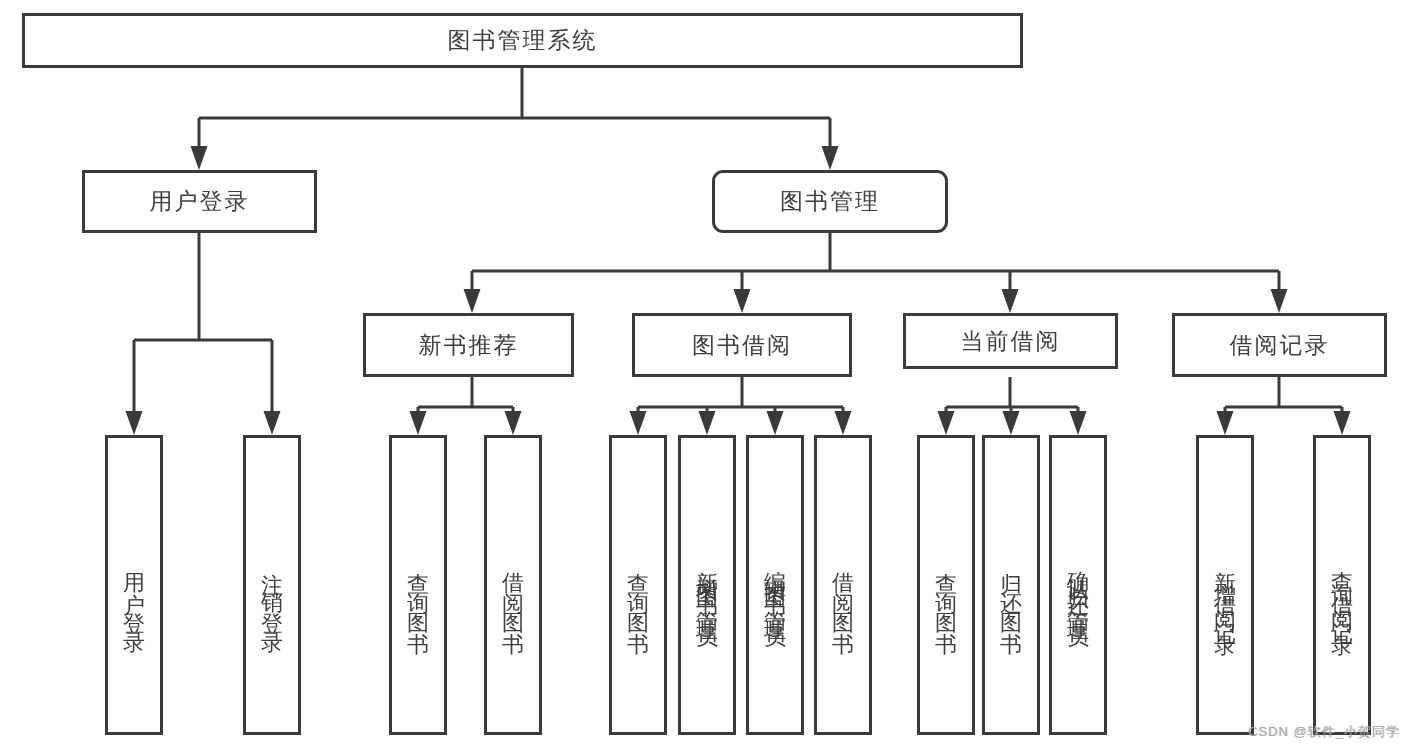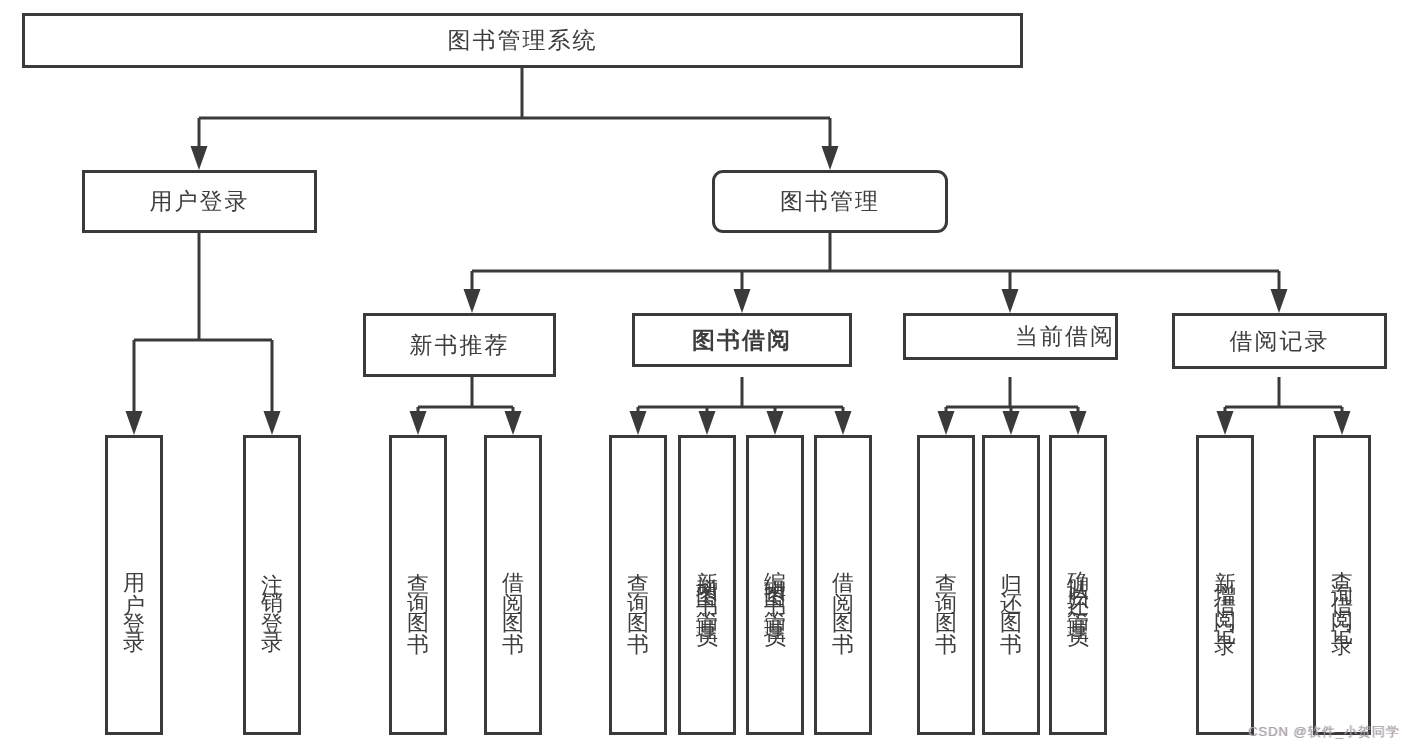--- a/index.html
+++ b/index.html
@@ -76,30 +76,30 @@
     <span>图书管理系统</span>
   </div>
 
   <div class="box" style="left:82px;top:170px;width:235px;height:63px;">
     <span>用户登录</span>
   </div>
   <div class="box" style="left:712px;top:170px;width:236px;height:63px;border-radius:11px;">
     <span>图书管理</span>
   </div>
 
-  <div class="box" style="left:363px;top:313px;width:193px;height:64px;">
+  <div class="box" style="left:363px;top:313px;width:211px;height:64px;">
     <span>新书推荐</span>
   </div>
-  <div class="box" style="left:632px;top:313px;width:220px;height:54px;font-weight:bold;">
+  <div class="box" style="left:632px;top:313px;width:220px;height:64px;">
     <span>图书借阅</span>
   </div>
-  <div class="box" style="left:903px;top:313px;width:215px;height:47px;justify-content:flex-end;">
+  <div class="box" style="left:903px;top:313px;width:215px;height:56px;">
     <span>当前借阅</span>
   </div>
-  <div class="box" style="left:1172px;top:313px;width:215px;height:56px;">
+  <div class="box" style="left:1172px;top:313px;width:215px;height:64px;">
     <span>借阅记录</span>
   </div>
 
   <div class="box leaf s4" style="left:105px;top:435px;width:58px;height:300px;">
     <span>用户登录</span>
   </div>
   <div class="box leaf s4" style="left:243px;top:435px;width:58px;height:300px;">
     <span>注销登录</span>
   </div>
 

